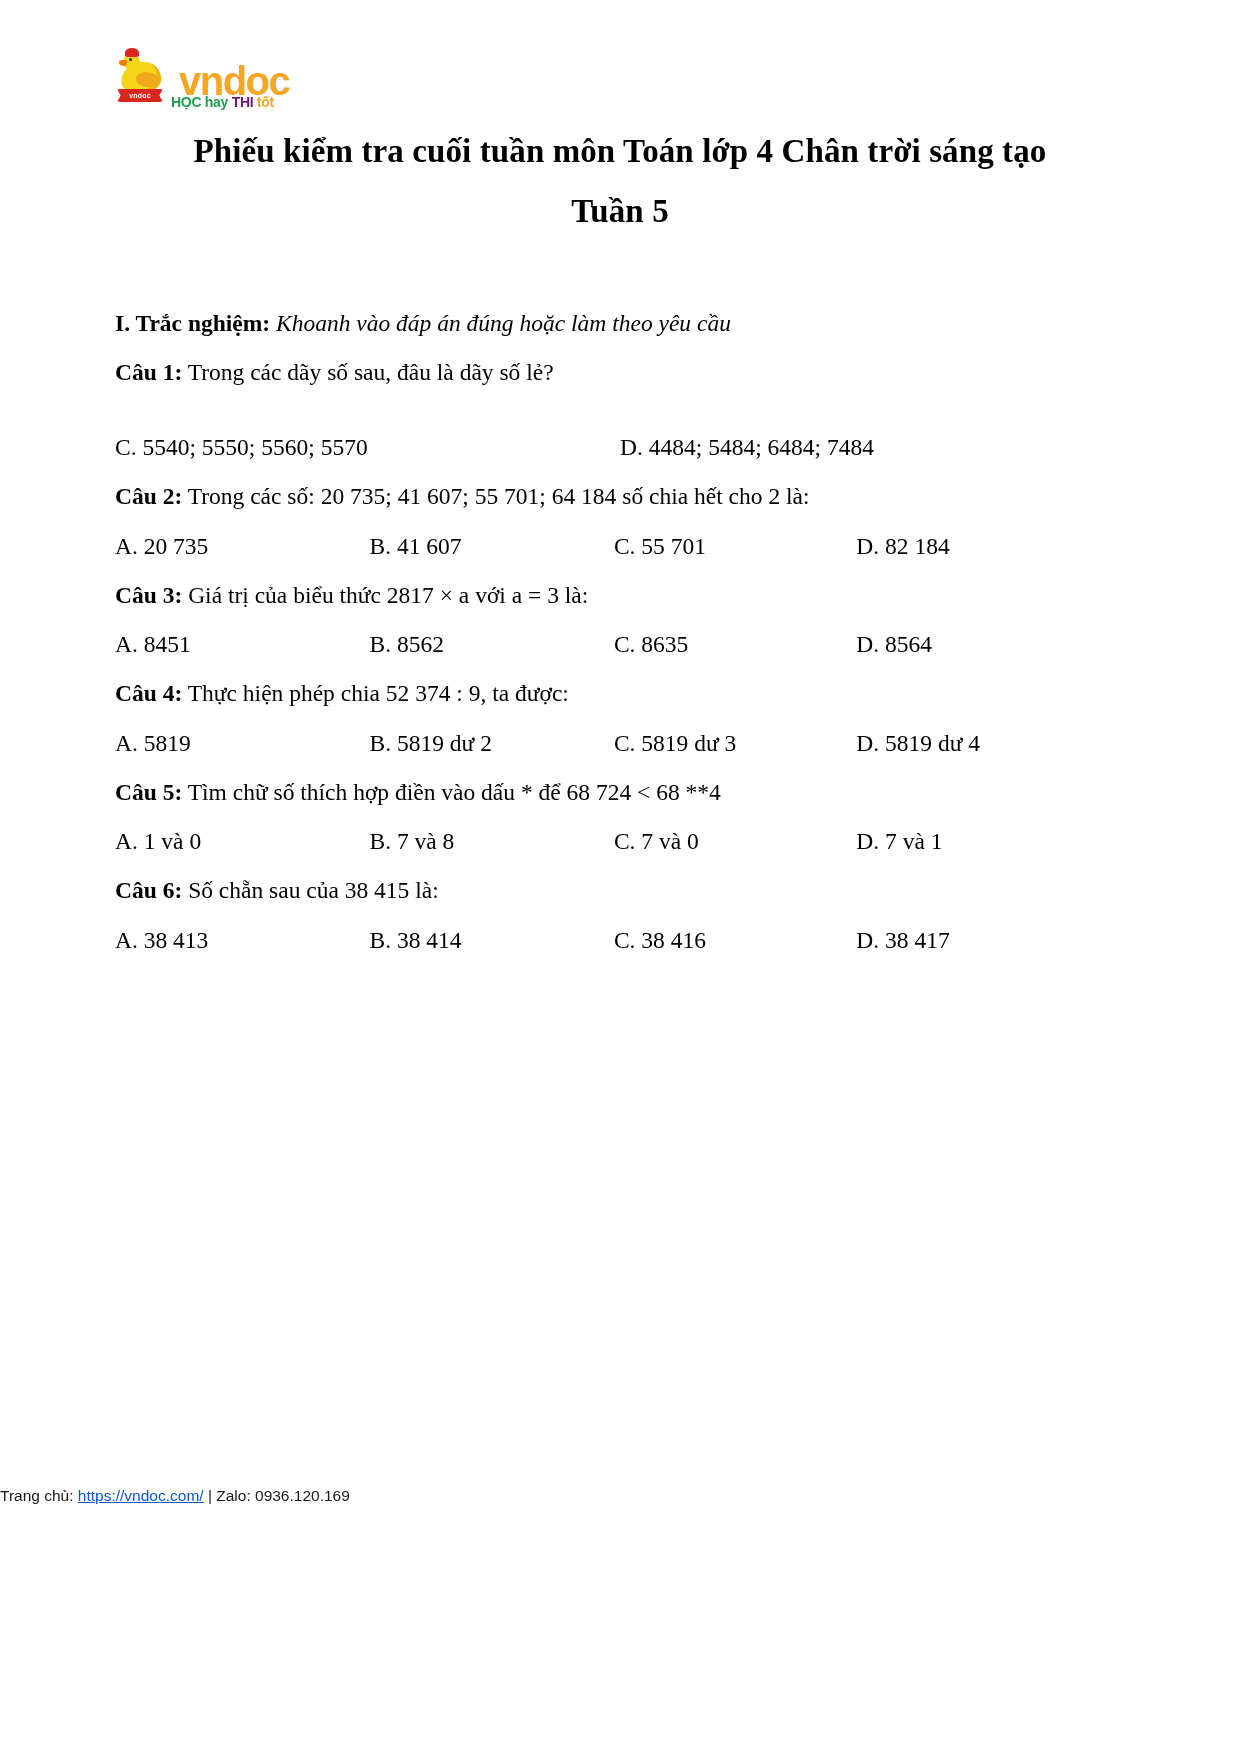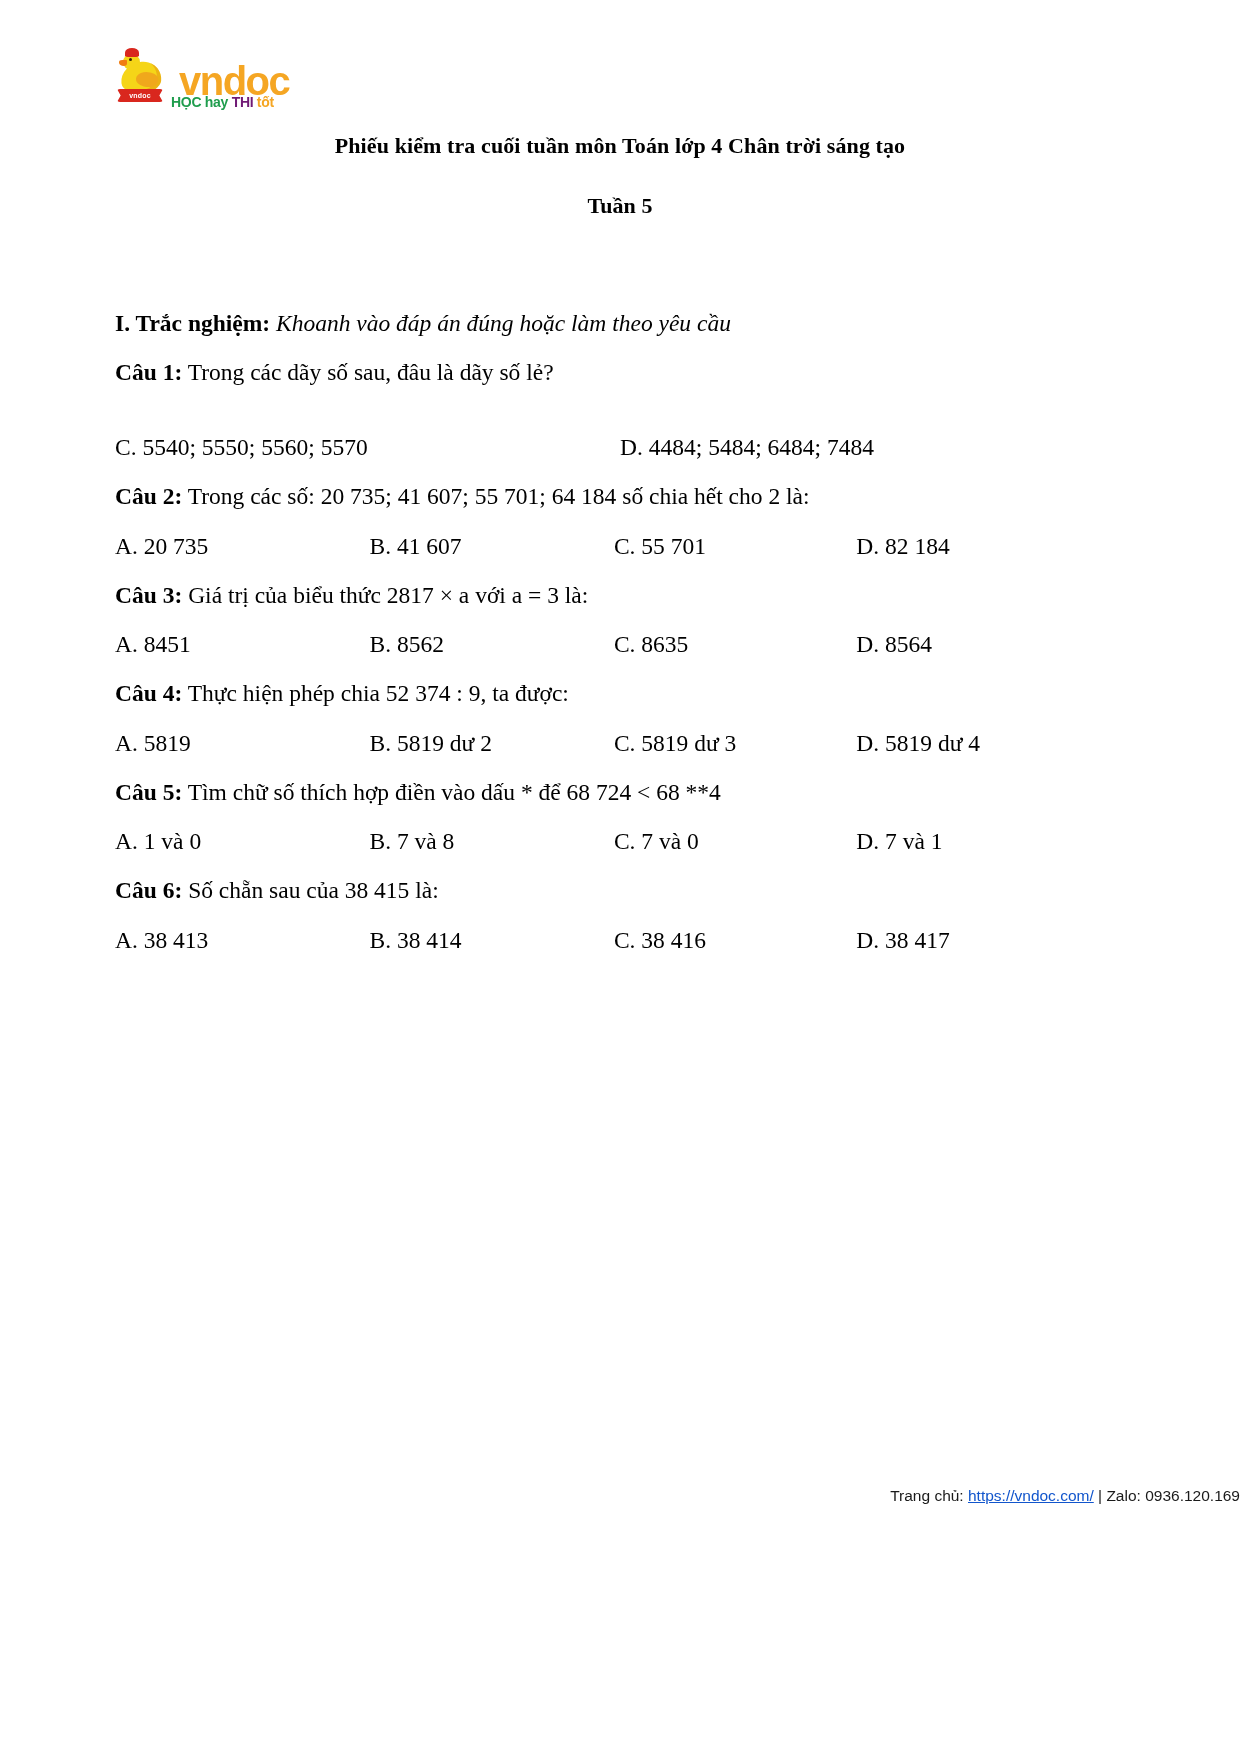--- a/index.html
+++ b/index.html
@@ -145,21 +145,21 @@
   .tagline .t4 { color: #f5a623; }
 
   
   .doc-title,
   .doc-subtitle {
     position: absolute;
     left: 0;
     width: 1240px;
     text-align: center;
     font-weight: bold;
-    font-size: 22px;
+    font-size: 33px;
     letter-spacing: 0.1px;
   }
   .doc-title { top: 133px; }
   .doc-subtitle { top: 193px; }
 
   
   .content {
     position: absolute;
     left: 115px;
     top: 312px;
@@ -188,21 +188,21 @@
   .opts.four > span:nth-child(2) { flex: 0 0 24.2%; }
   .opts.four > span:nth-child(3) { flex: 0 0 24.0%; }
   .opts.four > span:nth-child(4) { flex: 0 0 26.6%; }
 
   
   .footer {
     position: absolute;
     left: 0;
     top: 1487px;
     width: 1240px;
-    text-align: right;
+    text-align: left;
     font-family: "Liberation Sans", sans-serif;
     font-size: 15.5px;
     color: #1a1a1a;
   }
   .footer a,
   .footer .link {
     color: #1155cc;
     text-decoration: underline;
   }
 </style>

